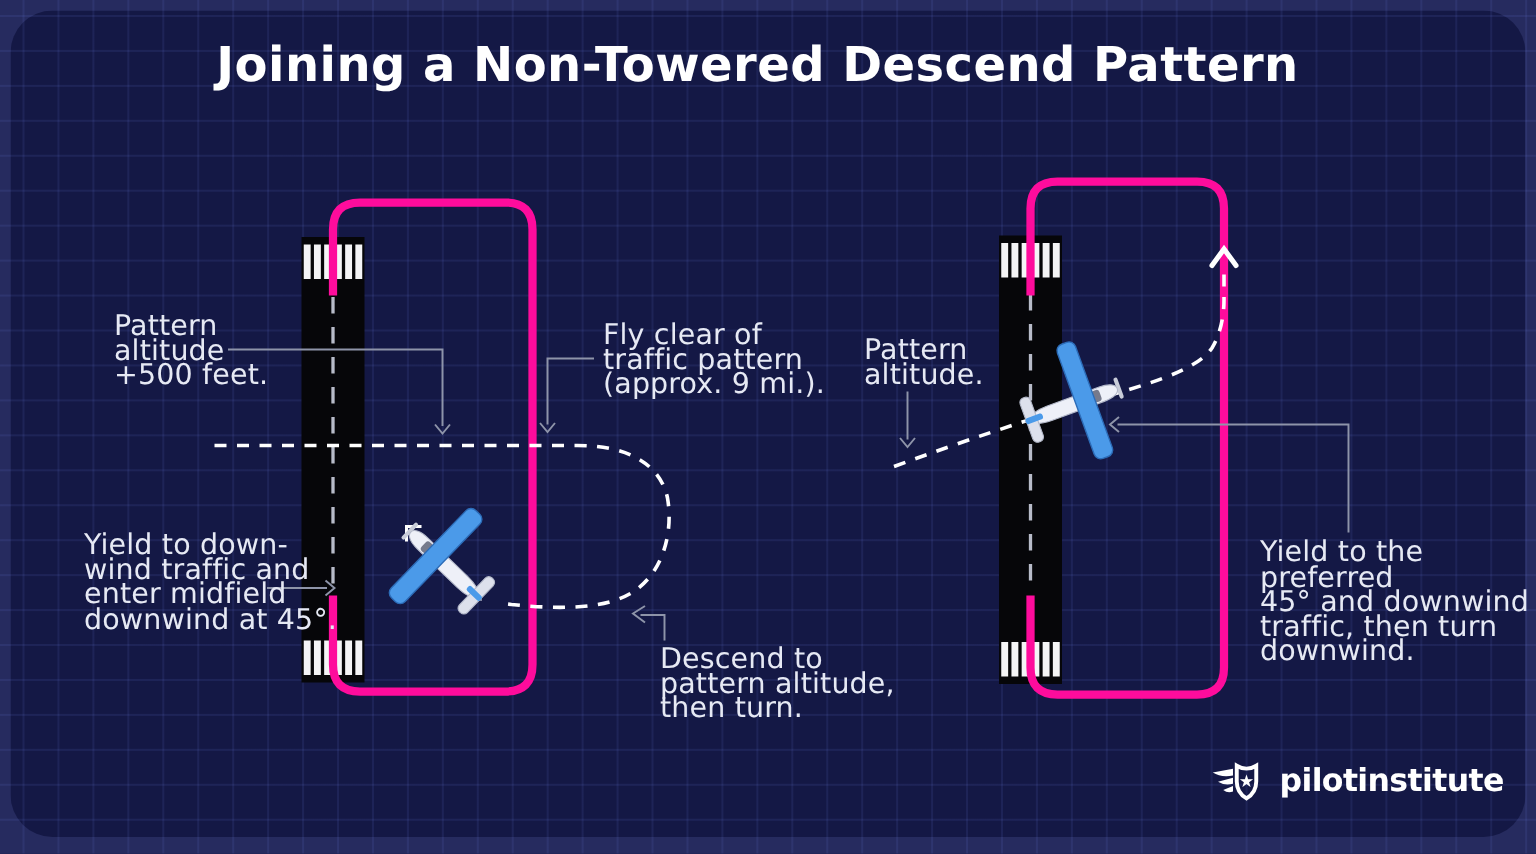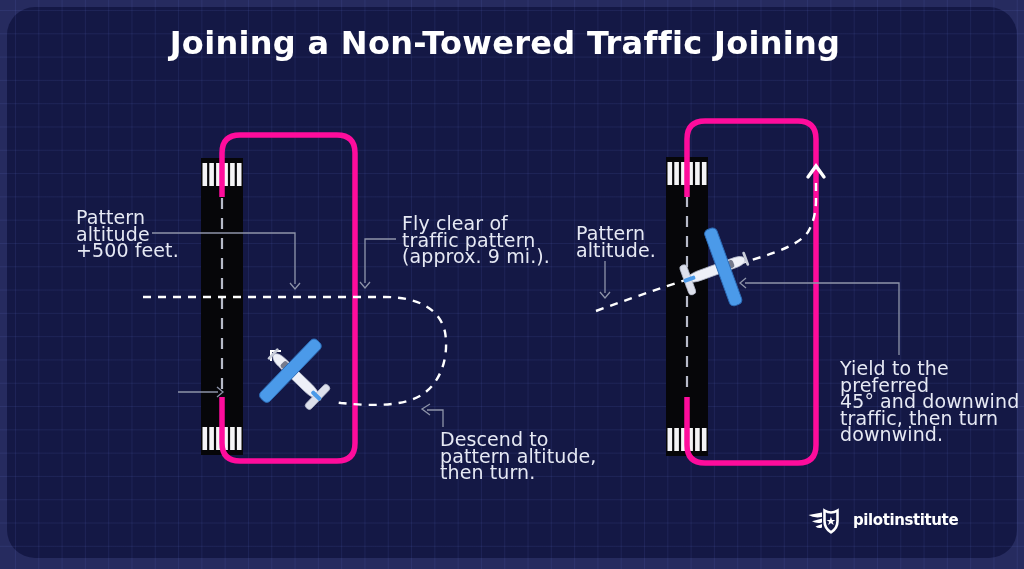--- a/index.html
+++ b/index.html
@@ -20,37 +20,37 @@
       linear-gradient(var(--grid-line,rgba(110,130,235,.10)) 1px,transparent 1px),
       linear-gradient(90deg,var(--grid-line,rgba(110,130,235,.10)) 1px,transparent 1px);
     background-size:23.3px 23.3px;background-position:8px 3px;
     overflow:hidden;}
   .title{position:absolute;left:0;top:24px;width:1010px;text-align:center;
     color:var(--title-white,#fff);font-size:32px;font-weight:700;letter-spacing:.3px;}
   .overlay{position:absolute;left:0;top:0;width:1024px;height:569px;pointer-events:none;}
   .label{position:absolute;white-space:pre-line;color:var(--label-text,#e6e9f4);
     font-size:19px;line-height:16.5px;letter-spacing:.1px;}
   .logo{position:absolute;left:806px;top:504px;display:flex;align-items:center;gap:5px;}
-  .logo-text{color:#fff;font-weight:700;font-size:15px;letter-spacing:-.4px;}
+  .logo-text{color:#fff;font-weight:700;font-size:21px;letter-spacing:-.4px;}
   .runway{fill:var(--runway-black,#060609);}
   .stripe{fill:#f4f4f6;}
   .centerline{stroke:var(--centerline-gray,#b7bbc9);stroke-width:2.2;stroke-dasharray:11 9;fill:none;}
   .pattern{stroke:var(--pattern-pink,#fe0c9c);stroke-width:5.5;fill:none;}
   .flightpath{stroke:var(--path-white,#fff);stroke-width:2.4;stroke-dasharray:8 7;fill:none;}
   .connector{stroke:var(--connector-gray,#8e94a9);stroke-width:1.3;fill:none;}
   .arrowhead{stroke:var(--connector-gray,#8e94a9);stroke-width:1.3;fill:none;stroke-linejoin:miter;}
   .bigarrow{stroke:var(--path-white,#fff);stroke-width:3.4;fill:none;stroke-linecap:round;}
 </style>
 </head>
 <body style="--outer-bg: #262b5f; --panel-bg: #141845; --grid-line: rgba(110,130,235,0.11); --pattern-pink: #fe0c9c; --plane-blue: #4b9ae9; --runway-black: #060609; --label-text: #e6e9f4; --connector-gray: #8e94a9; --centerline-gray: #b7bbc9; --path-white: #ffffff; --title-white: #ffffff;">
 
 <div class="canvas">
   <div class="panel"></div>
 
-  <div class="title">Joining a Non-Towered Traffic Joining</div>
+  <div class="title">Joining a Non-Towered Descend Pattern</div>
 
   <svg class="overlay" viewBox="0 0 1024 569">
     <defs>
       <g id="stripes3">
         <rect class="stripe" x="0" y="0" width="4.6" height="23"></rect>
         <rect class="stripe" x="6.8" y="0" width="4.6" height="23"></rect>
         <rect class="stripe" x="13.6" y="0" width="4.6" height="23"></rect>
       </g>
       <g id="plane">
         <rect x="-8" y="-40.5" width="16" height="3" rx="1.5" fill="#c9cdd9"></rect>
@@ -100,20 +100,24 @@
       <path class="connector" d="M605 261 L605 293"></path>
       <path class="arrowhead" d="M600 292 L605 298 L610 292"></path>
       <path class="connector" d="M899 355 L899 283 L745 283"></path>
       <path class="arrowhead" d="M746 278 L740 283 L746 288"></path>
     </g>
   </svg>
 
   <div class="label" style="left:76px;top:209px;">Pattern
 altitude
 +500 feet.</div>
+  <div class="label" style="left:56px;top:355px;">Yield to down-
+wind traffic and
+enter midfield
+downwind at 45°.</div>
   <div class="label" style="left:402px;top:215px;">Fly clear of
 traffic pattern
 (approx. 9 mi.).</div>
   <div class="label" style="left:400px;top:431px;margin-left:40px;">Descend to
 pattern altitude,
 then turn.</div>
   <div class="label" style="left:576px;top:225px;">Pattern
 altitude.</div>
   <div class="label" style="left:840px;top:360px;">Yield to the preferred
 45° and downwind

